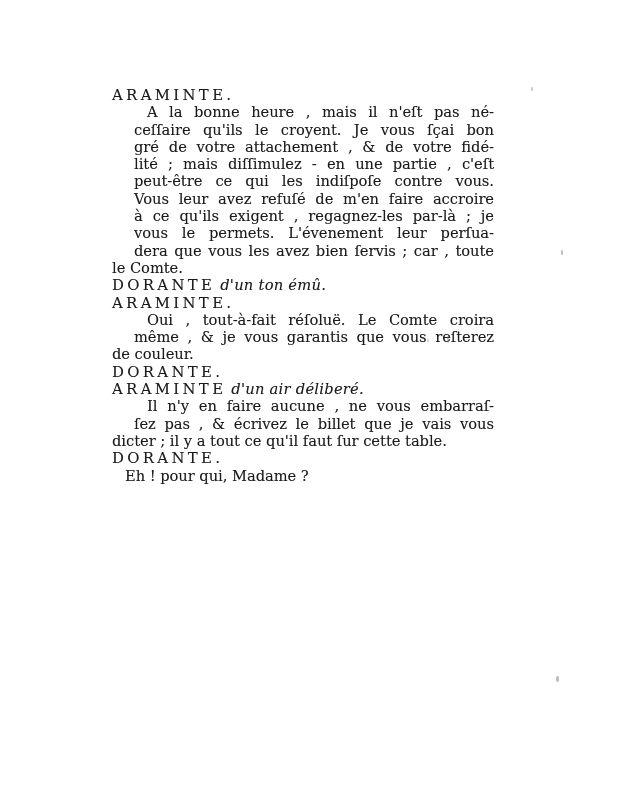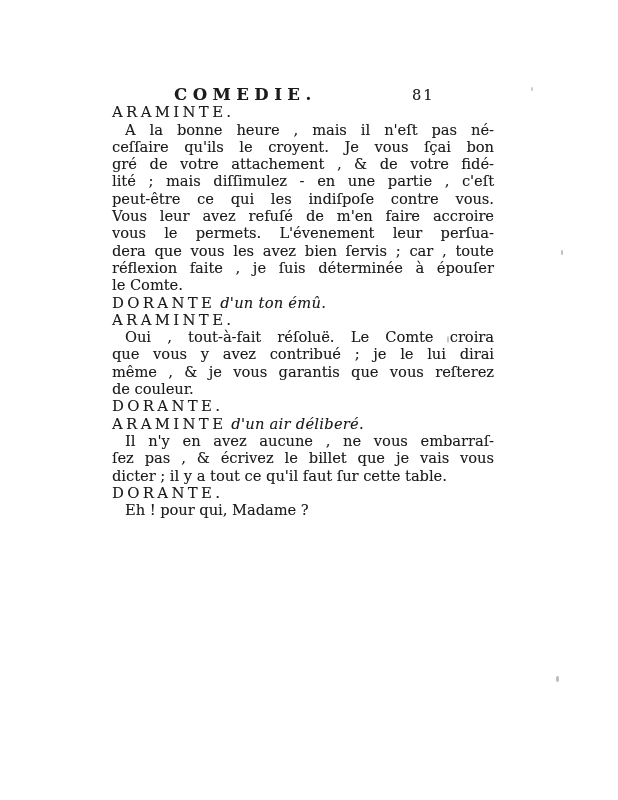--- a/index.html
+++ b/index.html
@@ -47,61 +47,57 @@
   }
   .stage-direction{
     font-style:italic;
     letter-spacing:0.3px;
   }
   .text-line{
     text-align:justify;
   }
   .text-line.justified{
     text-align-last:justify;
+    margin-left:22px;
   }
   .text-line.indent{
     text-indent:13px;
   }
   .italic{font-style:italic;}
   .speck{
     position:absolute;
     background:#6d6d6d;
     border-radius:40%;
   }
 </style>
 </head>
 <body>
 
 <div class="page" id="page">
   <div class="text-block">
-    <div class="header">
-      <span class="header-title">COMEDIE.</span>
-      <span class="header-pagenum">81</span>
-    </div>
     <div id="blocks">
         <div class="speaker-line"><span class="speaker-name">ARAMINTE.</span></div>
         <div class="text-line justified indent">A la bonne heure , mais il n'eſt pas né-</div>
         <div class="text-line justified">ceſſaire qu'ils le croyent. Je vous ſçai bon</div>
         <div class="text-line justified">gré de votre attachement , &amp; de votre fidé-</div>
         <div class="text-line justified">lité ; mais diſſimulez - en une partie , c'eſt</div>
         <div class="text-line justified">peut-être ce qui les indiſpoſe contre vous.</div>
         <div class="text-line justified">Vous leur avez refuſé de m'en faire accroire</div>
+        <div class="text-line justified">à ce qu'ils exigent , regagnez-les par-là ; je</div>
         <div class="text-line justified">vous le permets. L'évenement leur perſua-</div>
         <div class="text-line justified">dera que vous les avez bien ſervis ; car , toute</div>
-        <div class="text-line justified">réflexion faite , je ſuis déterminée à épouſer</div>
         <div class="text-line">le Comte.</div>
         <div class="speaker-line"><span class="speaker-name">DORANTE</span><span class="stage-direction"> d'un ton émû.</span></div>
         <div class="speaker-line"><span class="speaker-name">ARAMINTE.</span></div>
         <div class="text-line justified indent">Oui , tout-à-fait réſoluë. Le Comte croira</div>
-        <div class="text-line justified">que vous y avez contribué ; je le lui dirai</div>
         <div class="text-line justified">même , &amp; je vous garantis que vous reſterez</div>
         <div class="text-line">de couleur.</div>
         <div class="speaker-line"><span class="speaker-name">DORANTE.</span></div>
         <div class="speaker-line"><span class="speaker-name">ARAMINTE</span><span class="stage-direction"> d'un air déliberé.</span></div>
-        <div class="text-line justified indent">Il n'y en avez aucune , ne vous embarraſ-</div>
+        <div class="text-line justified indent">Il n'y en faire aucune , ne vous embarraſ-</div>
         <div class="text-line justified">ſez pas , &amp; écrivez le billet que je vais vous</div>
         <div class="text-line">dicter ; il y a tout ce qu'il faut ſur cette table.</div>
         <div class="speaker-line"><span class="speaker-name">DORANTE.</span></div>
         <div class="text-line indent">Eh ! pour qui, Madame ?</div>
       </div>
   </div>
 <div class="speck" style="left: 531px; top: 87px; width: 2px; height: 4px; opacity: 0.35;"></div>
     <div class="speck" style="left: 561px; top: 250px; width: 2px; height: 5px; opacity: 0.45;"></div>
     <div class="speck" style="left: 447px; top: 336px; width: 2px; height: 7px; opacity: 0.4;"></div>
     <div class="speck" style="left: 427px; top: 339px; width: 1.5px; height: 3px; opacity: 0.3;"></div>

